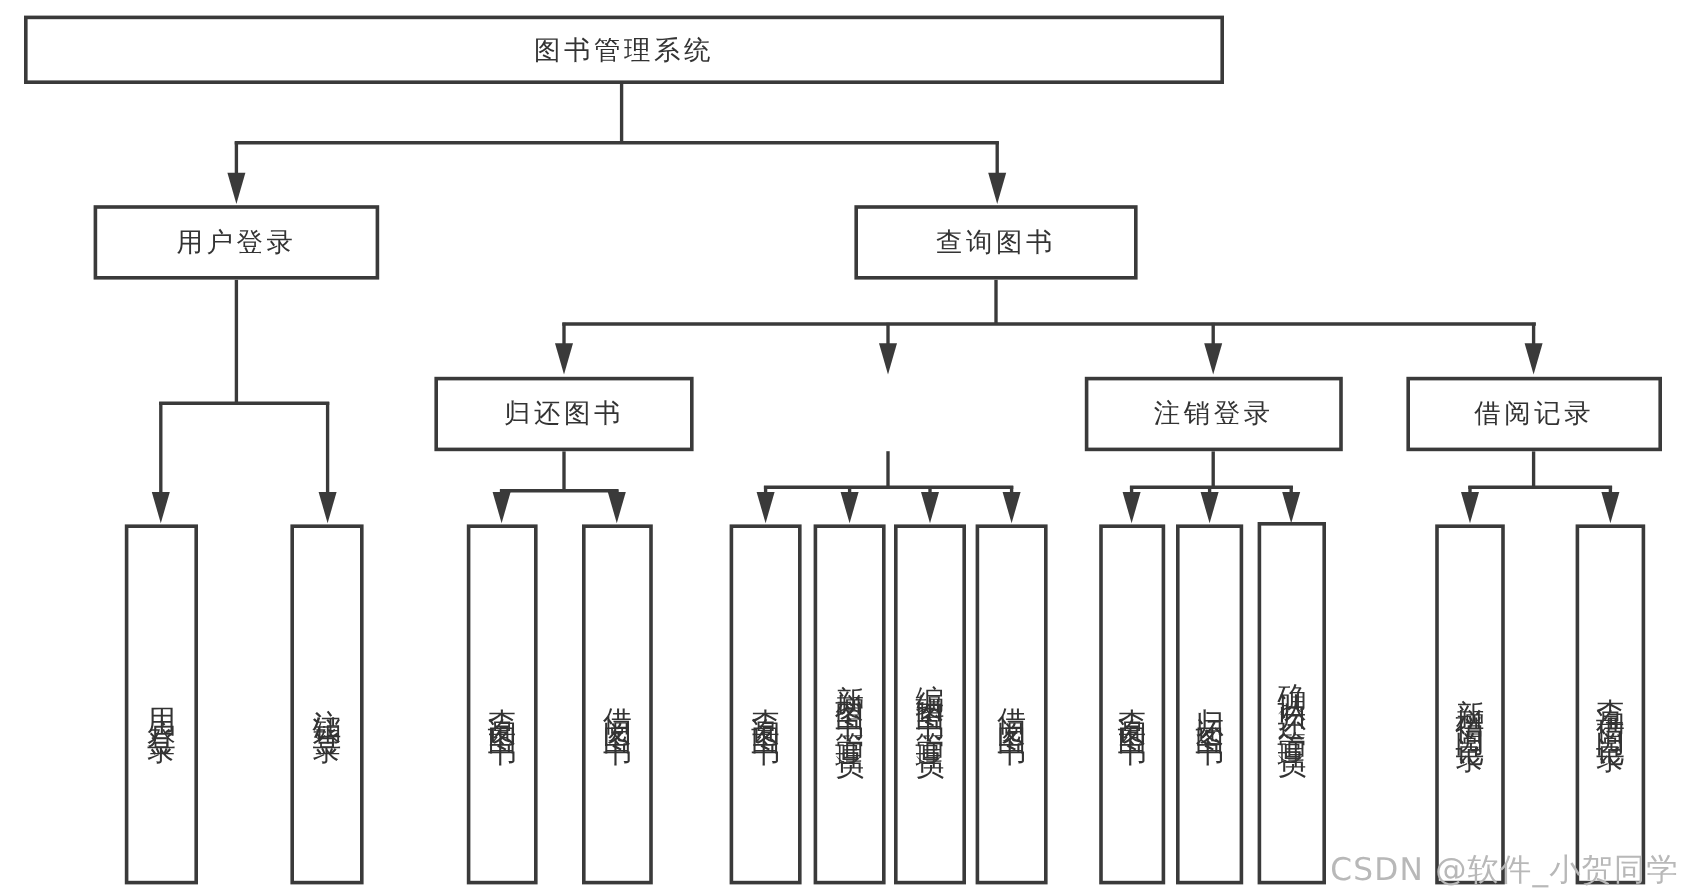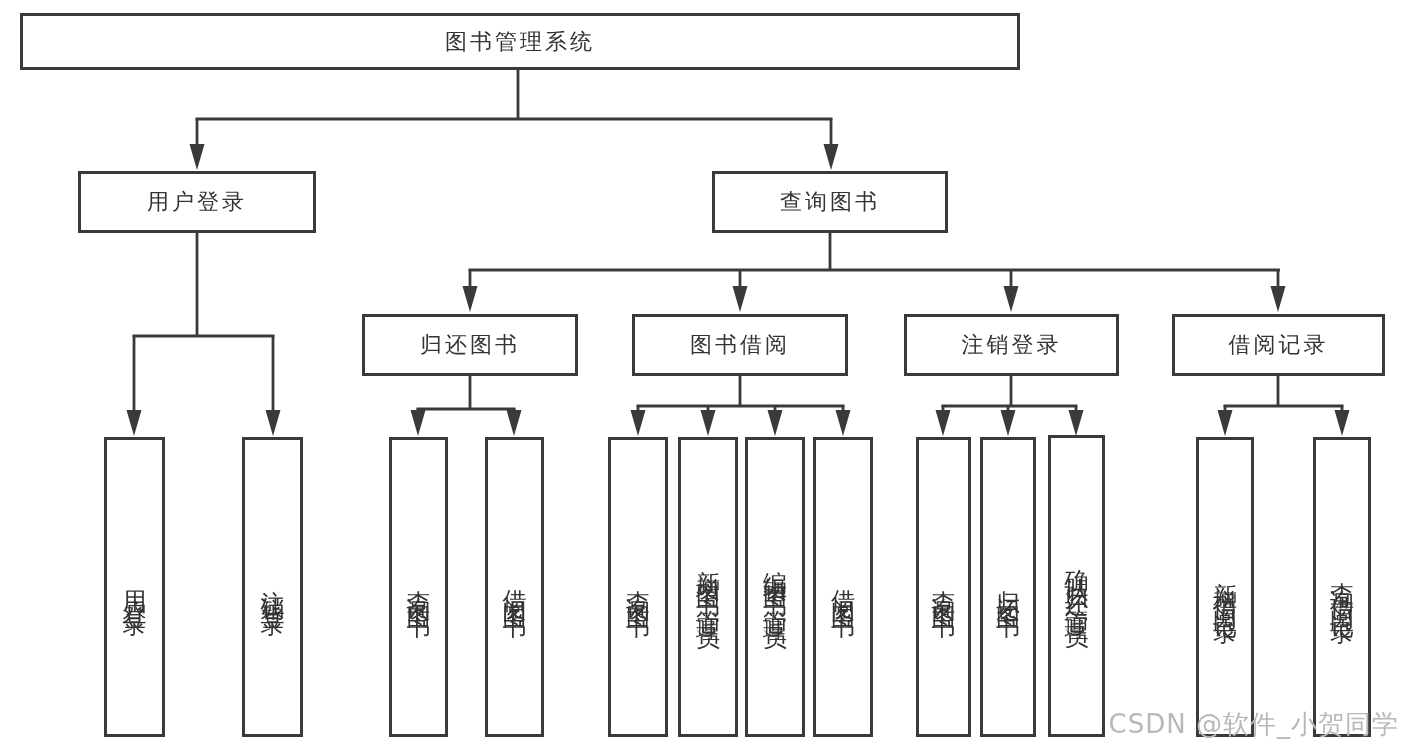--- a/index.html
+++ b/index.html
@@ -139,23 +139,20 @@
   <div class="node h-node" style="left:78px; top:171px; width:238px; height:62px">
     <span>用户登录</span>
   </div>
   <div class="node h-node" style="left:712px; top:171px; width:236px; height:62px">
     <span>查询图书</span>
   </div>
 
   <div class="node h-node" style="left:362px; top:314px; width:216px; height:62px">
     <span>归还图书</span>
   </div>
-  <div class="node h-node" style="left:632px; top:314px; width:216px; height:62px">
-    <span>图书借阅</span>
-  </div>
   <div class="node h-node" style="left:904px; top:314px; width:215px; height:62px">
     <span>注销登录</span>
   </div>
   <div class="node h-node" style="left:1172px; top:314px; width:213px; height:62px">
     <span>借阅记录</span>
   </div>
 
   <div class="node v-node" style="left:104px; top:437px; width:61px; height:300px">
     <span>用户登录</span>
   </div>

